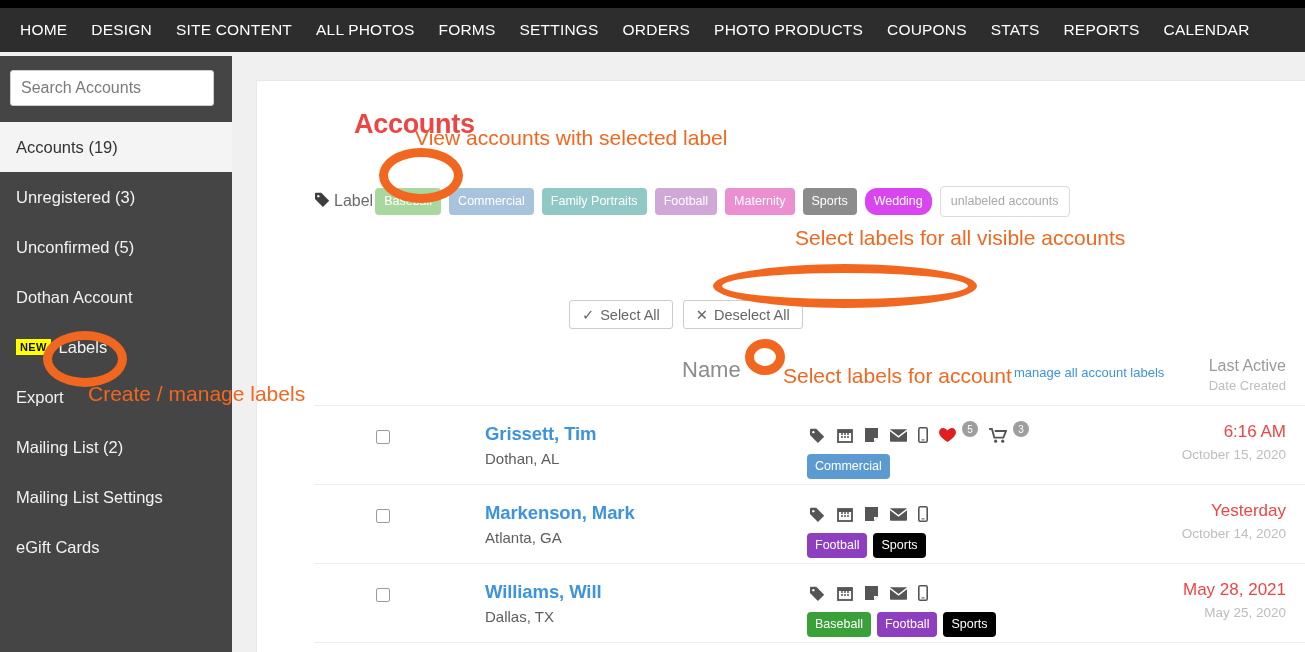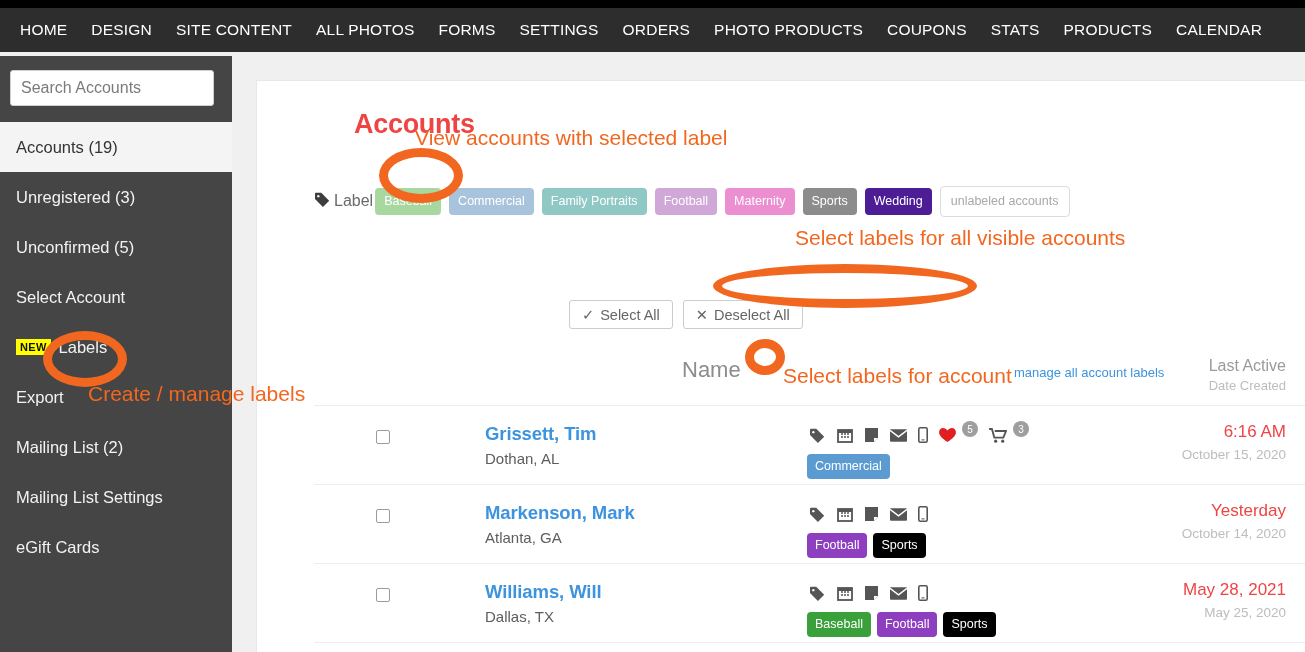--- a/index.html
+++ b/index.html
@@ -251,40 +251,40 @@
     <div class="navitem">HOME</div>
     <div class="navitem">DESIGN</div>
     <div class="navitem">SITE CONTENT</div>
     <div class="navitem">ALL PHOTOS</div>
     <div class="navitem">FORMS</div>
     <div class="navitem">SETTINGS</div>
     <div class="navitem">ORDERS</div>
     <div class="navitem">PHOTO PRODUCTS</div>
     <div class="navitem">COUPONS</div>
     <div class="navitem">STATS</div>
-    <div class="navitem">PRODUCTS</div>
+    <div class="navitem">REPORTS</div>
     <div class="navitem">CALENDAR</div>
   </div>
 
 <div class="sidebar">
   <div class="search-wrap">
     <input class="search-input" placeholder="Search Accounts" style="">
   </div>
   <div id="side-items">
       <div class="side-item active">
         <span>Accounts (19)</span>
       </div>
       <div class="side-item">
         <span>Unregistered (3)</span>
       </div>
       <div class="side-item">
         <span>Unconfirmed (5)</span>
       </div>
       <div class="side-item">
-        <span>Select Account</span>
+        <span>Dothan Account</span>
       </div>
       <div class="side-item">
         <span class="badge-new">NEW</span>
         <span>Labels</span>
       </div>
       <div class="side-item">
         <span>Export</span>
       </div>
       <div class="side-item">
         <span>Mailing List (2)</span>
@@ -312,21 +312,21 @@
       </span>
       <span>Label</span>
     </span>
     <span id="label-chips" style="display:flex;gap:8px;align-items:center;">
         <span class="chip" style="background: rgb(168, 216, 160);">Baseball</span>
         <span class="chip" style="background: rgb(168, 196, 221);">Commercial</span>
         <span class="chip" style="background: rgb(143, 200, 196);">Family Portraits</span>
         <span class="chip" style="background: rgb(208, 168, 216);">Football</span>
         <span class="chip" style="background: rgb(236, 143, 208);">Maternity</span>
         <span class="chip" style="background: rgb(140, 140, 140);">Sports</span>
-        <span class="chip" style="background: #4c1d95;">Wedding</span>
+        <span class="chip" style="background: #d946ef; border-radius: 12px;">Wedding</span>
         <span class="chip outline">unlabeled accounts</span>
       </span>
   </div>
 
   <div class="sel-btns">
     <div class="sel-btn">
       <span>✓</span>
       <span>Select All</span>
     </div>
     <div class="sel-btn">

